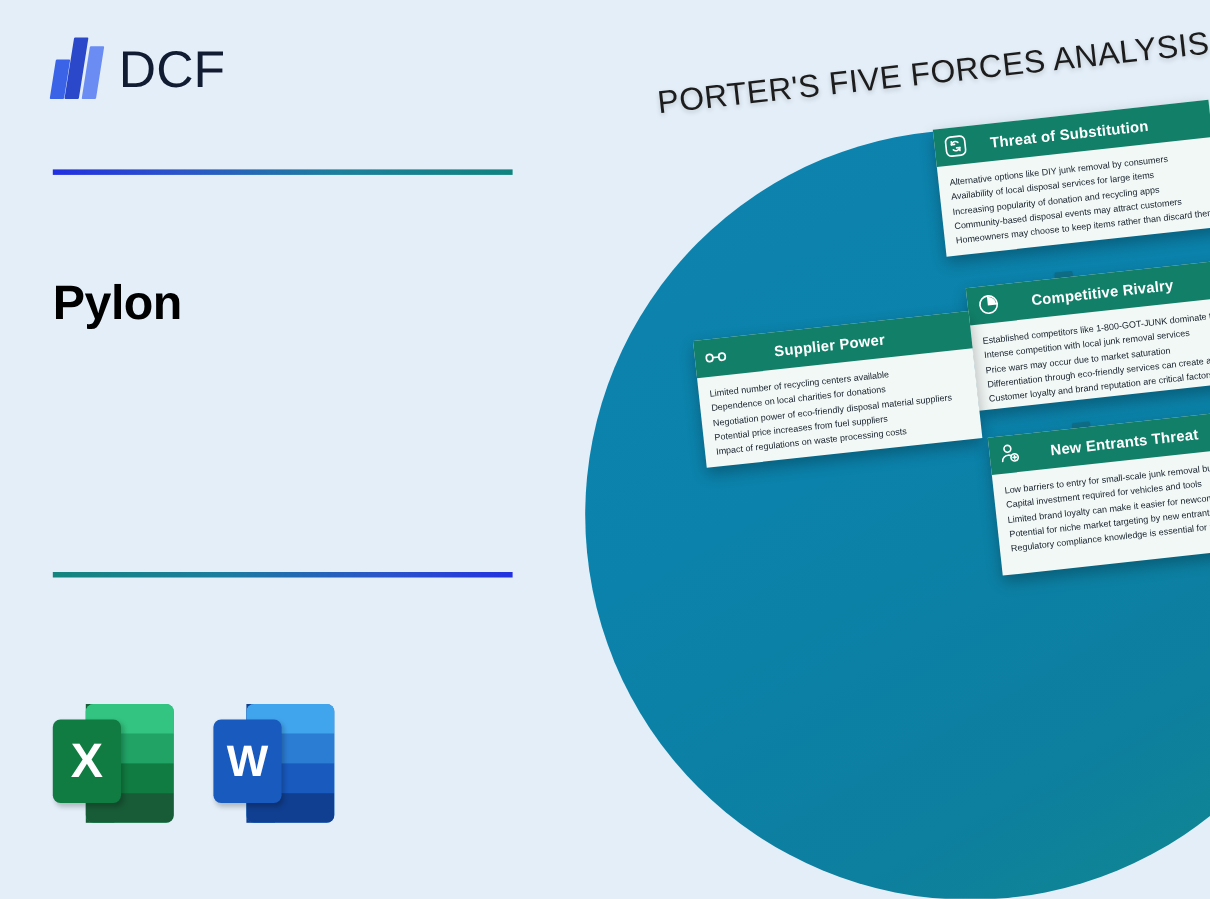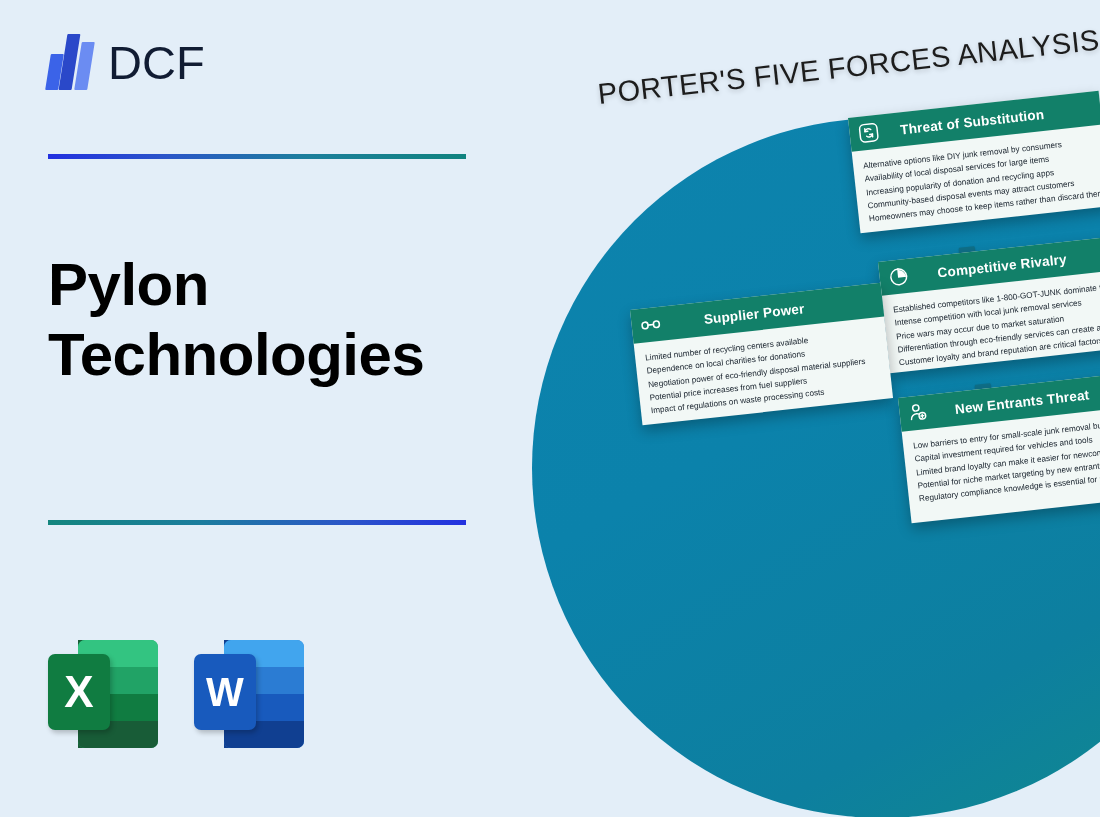--- a/index.html
+++ b/index.html
@@ -34,21 +34,21 @@
   .rule {
     position: absolute; left: 48px; width: 418px; height: 5px;
   }
   .rule-top { top: 154px; background: linear-gradient(90deg,#2230e0 0%,#2b55c9 28%,#1c7f9c 62%,#10837f 100%); }
   .rule-bottom { top: 520px; background: linear-gradient(90deg,#14857e 0%,#1b7d9d 36%,#2b54c9 72%,#2331e0 100%); }
 
   .title-block {
     position: absolute; left: 48px; top: 250px; width: 430px;
   }
   .title-line {
-    font-size: 60px; font-weight: 700; color: #000;
+    font-size: 44px; font-weight: 700; color: #000;
     line-height: 1.17; letter-spacing: -0.5px;
   }
 
   .app-icons {
     position: absolute; left: 48px; top: 632px;
     display: flex; gap: 36px; align-items: flex-start;
   }
   
   .xl { position: relative; width: 110px; height: 116px; }
   .xl-body {
@@ -276,21 +276,20 @@
       <span class="logo-bar lb2"></span>
       <span class="logo-bar lb3"></span>
     </span>
     <span class="logo-text">DCF</span>
   </div>
 
   <div class="rule rule-top"></div>
 
   <div class="title-block">
     <div class="title-line">Pylon</div>
-    <div class="title-line">Technologies</div>
   </div>
 
   <div class="rule rule-bottom"></div>
 
   <div class="app-icons">
     <span class="xl">
       <span class="xl-left-top"></span>
       <span class="xl-body">
         <i class="xl-q1"></i>
           <i class="xl-q2"></i>

